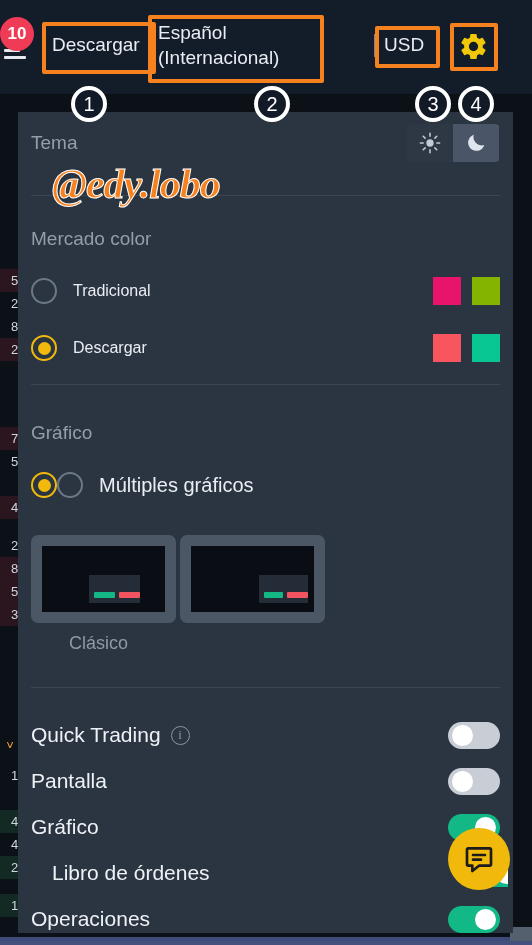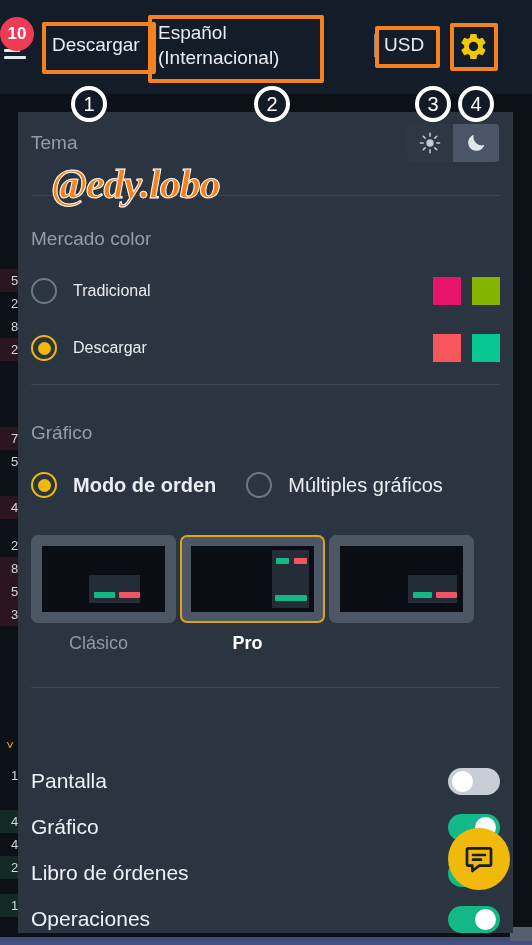--- a/index.html
+++ b/index.html
@@ -218,21 +218,21 @@
   .bar.r { background: #f2555f; }
 
   
   .toggle-row {
     position: absolute; left: 13px; width: 469px; height: 46px;
     display: flex; align-items: center;
   }
   #toggle-row-0 { top: 600px; }
   #toggle-row-1 { top: 646px; }
   #toggle-row-2 { top: 692px; }
-  #toggle-row-3 { top: 738px; }
+  #toggle-row-3 { top: 738px; margin-left: 21px; }
   #toggle-row-4 { top: 784px; }
   .toggle-row .lbl { color: #eef2f6; font-size: 21px; }
   .info-icon {
     margin-left: 10px; width: 19px; height: 19px; border-radius: 50%;
     border: 1.5px solid #8b95a3; color: #8b95a3; font-size: 13px;
     display: flex; align-items: center; justify-content: center;
     font-family: "Liberation Serif", serif;
   }
   .switch {
     margin-left: auto; width: 52px; height: 27px; border-radius: 14px;
@@ -401,64 +401,59 @@
         <div class="swatch" id="sw-1-down" style="background: rgb(8, 199, 146);"></div>
       </div>
     </div>
 
     <div class="divider" id="div-2"></div>
 
     <div class="sec-label" id="diseno-label">Gráfico</div>
 
     <div class="layout-mode-row">
       <div class="radio on"></div>
-      <div class="lbl">Modo de orden</div>
       <div class="radio"></div>
       <div class="lbl alt">Múltiples gráficos</div>
     </div>
 
     <div class="layout-cards">
 
       <div class="layout-card">
         <div class="card-frame">
           <div class="card-screen">
             <div class="mini-panel" style="left:38%;top:44%;width:42%;height:42%"></div>
             <div class="bar g" style="left:42%;top:70%;width:17%"></div>
             <div class="bar r" style="left:63%;top:70%;width:17%"></div>
           </div>
         </div>
         <div class="card-caption">Clásico</div>
       </div>
 
-      <div class="layout-card selected">
-        <div class="card-frame">
-          <div class="card-screen">
-            <div class="mini-panel" style="right:4%;top:6%;width:30%;height:88%"></div>
-            <div class="bar g" style="right:20%;top:18%;width:11%"></div>
-            <div class="bar r" style="right:6%;top:18%;width:10%"></div>
-            <div class="bar g" style="right:6%;top:74%;width:26%"></div>
-          </div>
-        </div>
-        <div class="card-caption">Pro</div>
-      </div>
 
       <div class="layout-card">
         <div class="card-frame">
           <div class="card-screen">
             <div class="mini-panel" style="left:55%;top:44%;width:40%;height:42%"></div>
             <div class="bar g" style="left:59%;top:70%;width:16%"></div>
             <div class="bar r" style="left:78%;top:70%;width:17%"></div>
           </div>
         </div>
       </div>
 
     </div>
 
     <div class="divider" id="div-3" style="top:575px"></div>
 
+    <div class="toggle-row" id="toggle-row-0">
+      <div class="lbl">Quick Trading</div>
+      <div class="info-icon">i</div>
+      <div class="switch">
+          <div class="knob"></div>
+        </div>
+    </div>
 
     <div class="toggle-row" id="toggle-row-1">
       <div class="lbl">Pantalla</div>
       <div class="switch">
           <div class="knob"></div>
         </div>
     </div>
 
     <div class="toggle-row" id="toggle-row-2">
       <div class="lbl">Gráfico</div>

